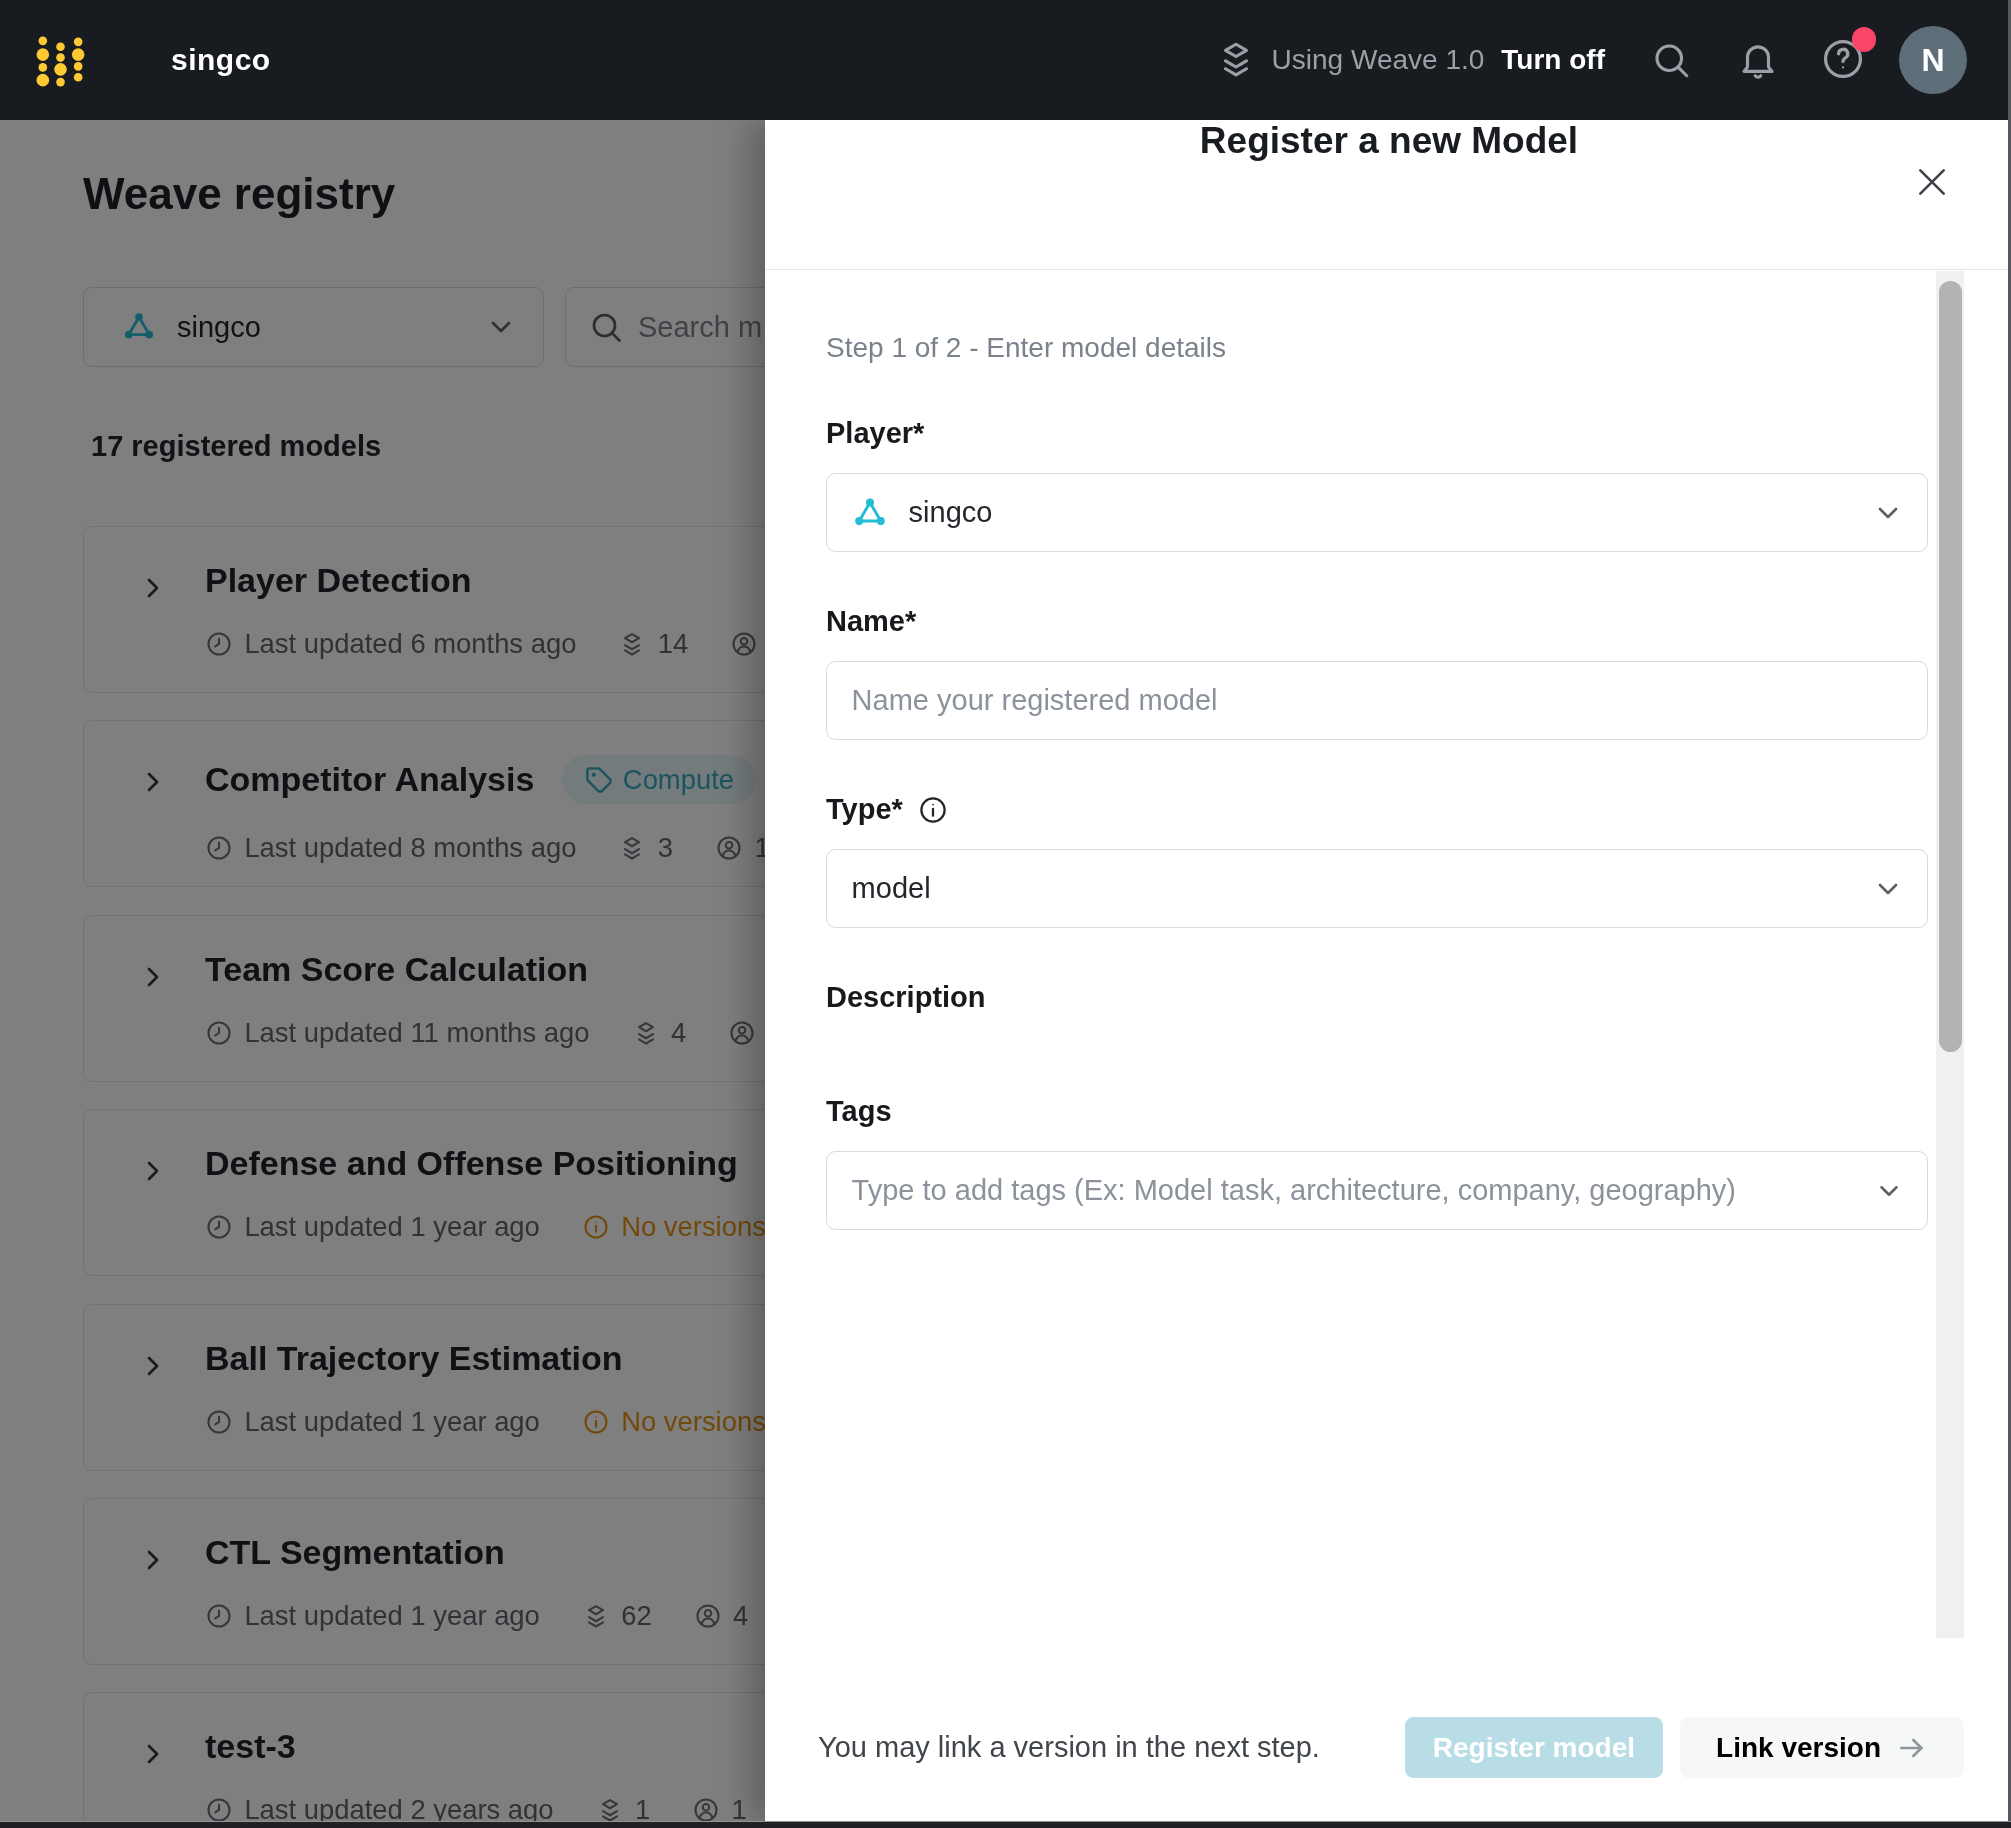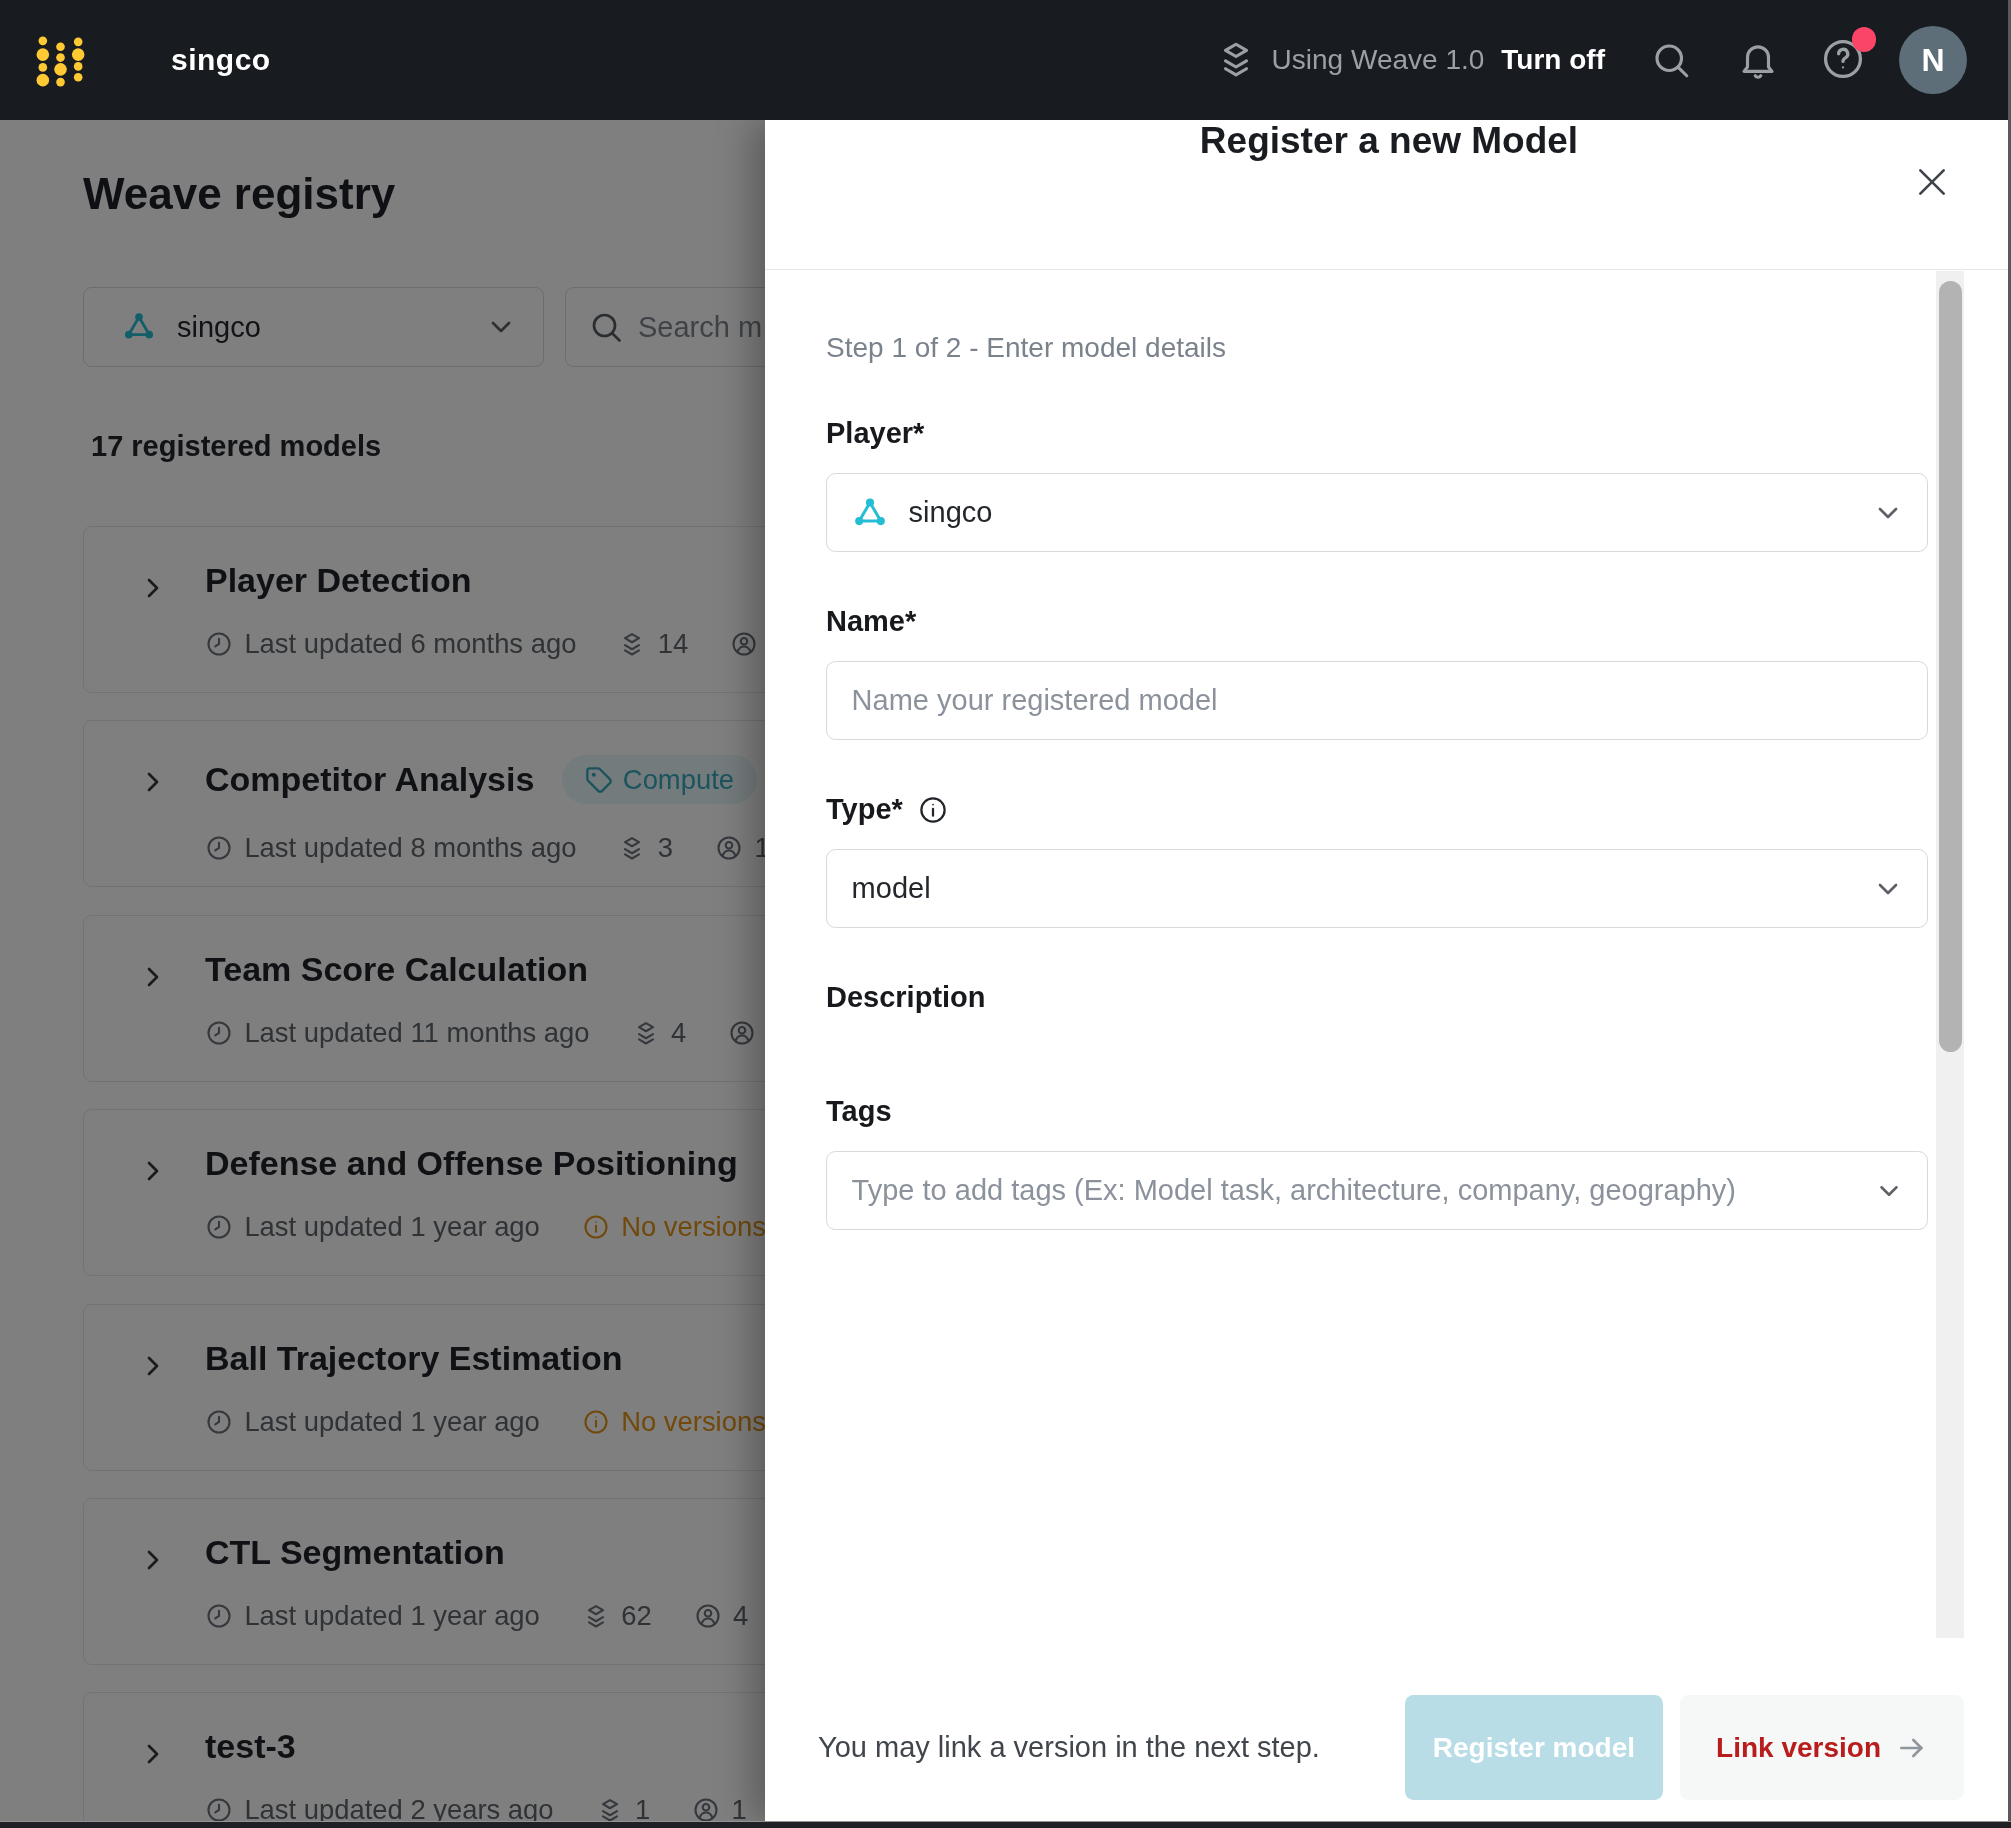--- a/index.html
+++ b/index.html
@@ -81,25 +81,25 @@
     resize:none; outline:none; font-size:29px; color:#23272c; padding:21px 24.6px;
     font-family:"Liberation Sans","DejaVu Sans",sans-serif; }
   textarea.desc::placeholder { color:#8b929c; opacity:1; }
   .tags-label { margin-top:81px; }
   .scrollbar-track { position:absolute; top:151px; right:45px; width:28px; height:1367px; background:#f0f0f1; }
   .scrollbar-thumb { position:absolute; top:9.5px; left:2.8px; width:23px; height:771px; background:#b3b3b3; border-radius:13.2px; cursor:pointer; }
   .drawer-footer { position:absolute; left:0; right:0; bottom:0; height:142px; display:flex; align-items:center;
     padding:0 45px 5.7px 53px; background:#fff; }
   .footer-hint { font-size:29px; color:#41464c; }
   .footer-btns { margin-left:auto; display:flex; gap:17px; }
-  .btn { height:105px; border:none; border-radius:8.5px; font-size:28px; font-weight:700; cursor:pointer;
+  .btn { height:61px; border:none; border-radius:8.5px; font-size:28px; font-weight:700; cursor:pointer;
     display:inline-flex; align-items:center; justify-content:center; gap:15px;
     font-family:"Liberation Sans","DejaVu Sans",sans-serif; }
   .btn-register { padding:0 28px; }
-  .btn-link { padding:0 36px; background:#f6f7f7; color:#b91c1c; }
+  .btn-link { padding:0 36px; background:#f6f7f7; color:#000000; }
   .btn-link .icon { color:#8f969c; }
 
   
   .win-edge-right { position:absolute; top:0; right:0; width:3.8px; bottom:0; background:#55595d; z-index:60; }
   .win-edge-bottom { position:absolute; left:0; right:0; bottom:0; height:6.6px; background:#1f2124;
     border-top:1.9px solid #949494; z-index:60; }
 </style>
 </head>
 <body>
 

